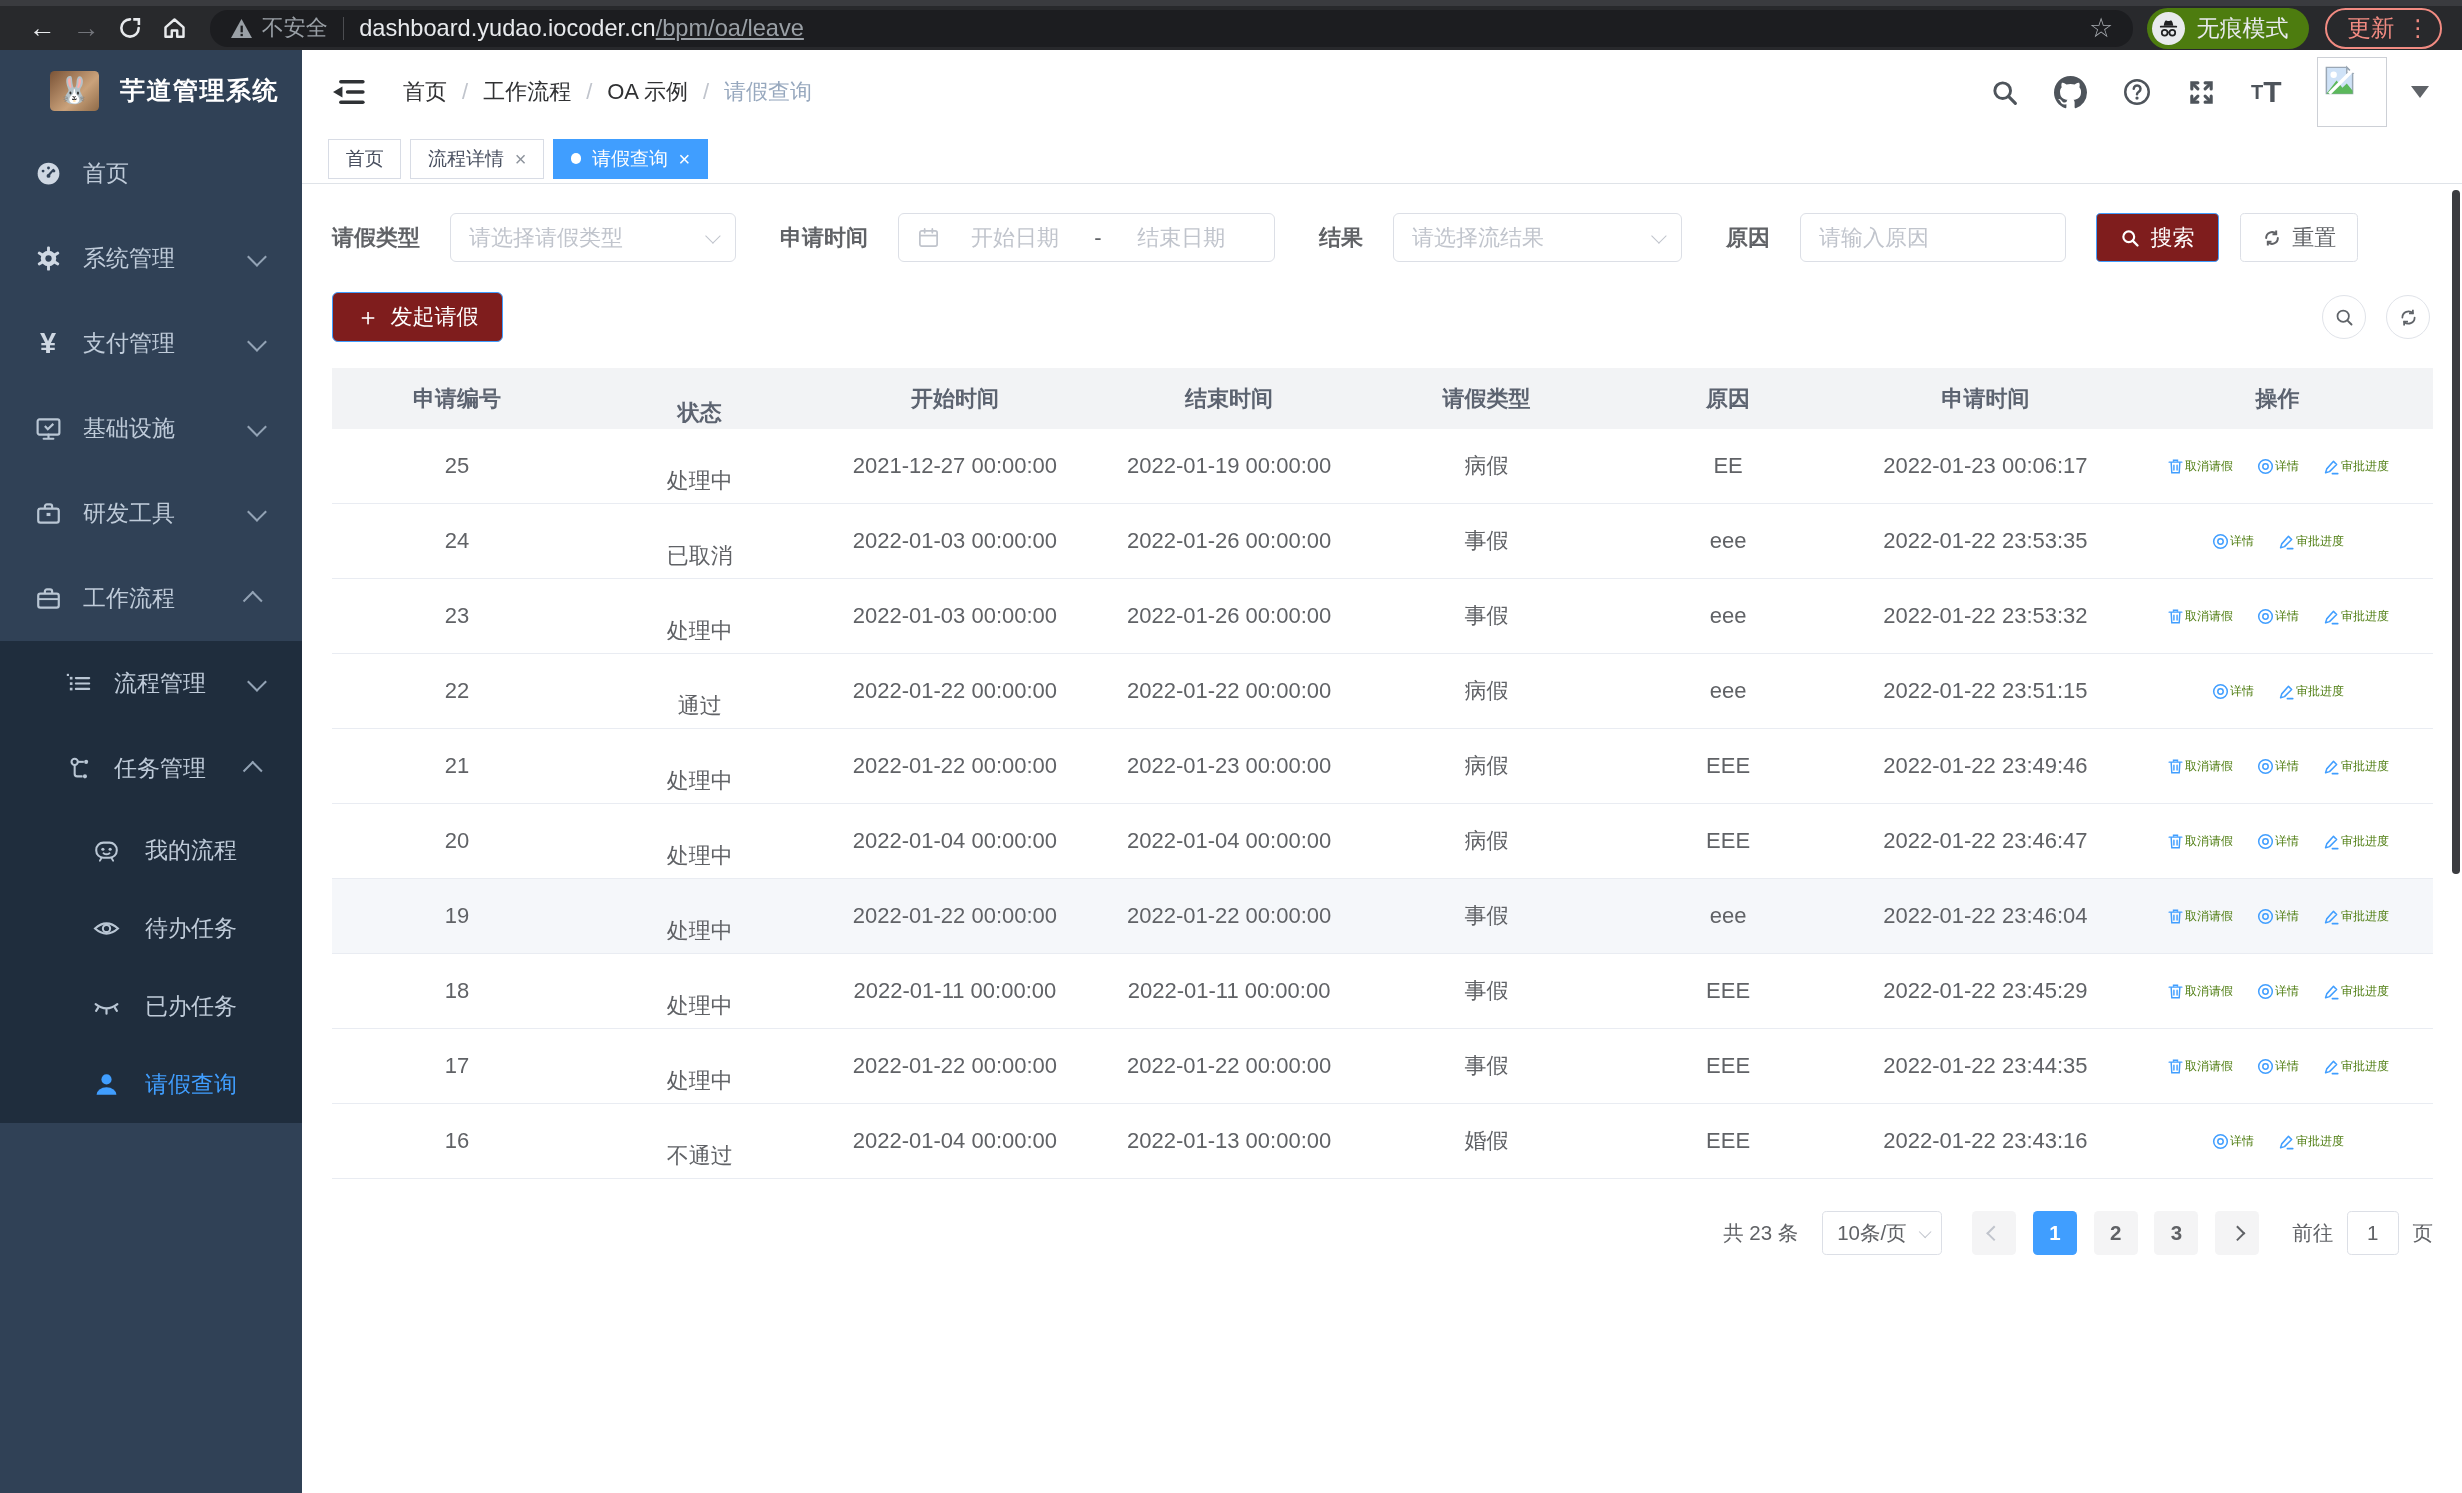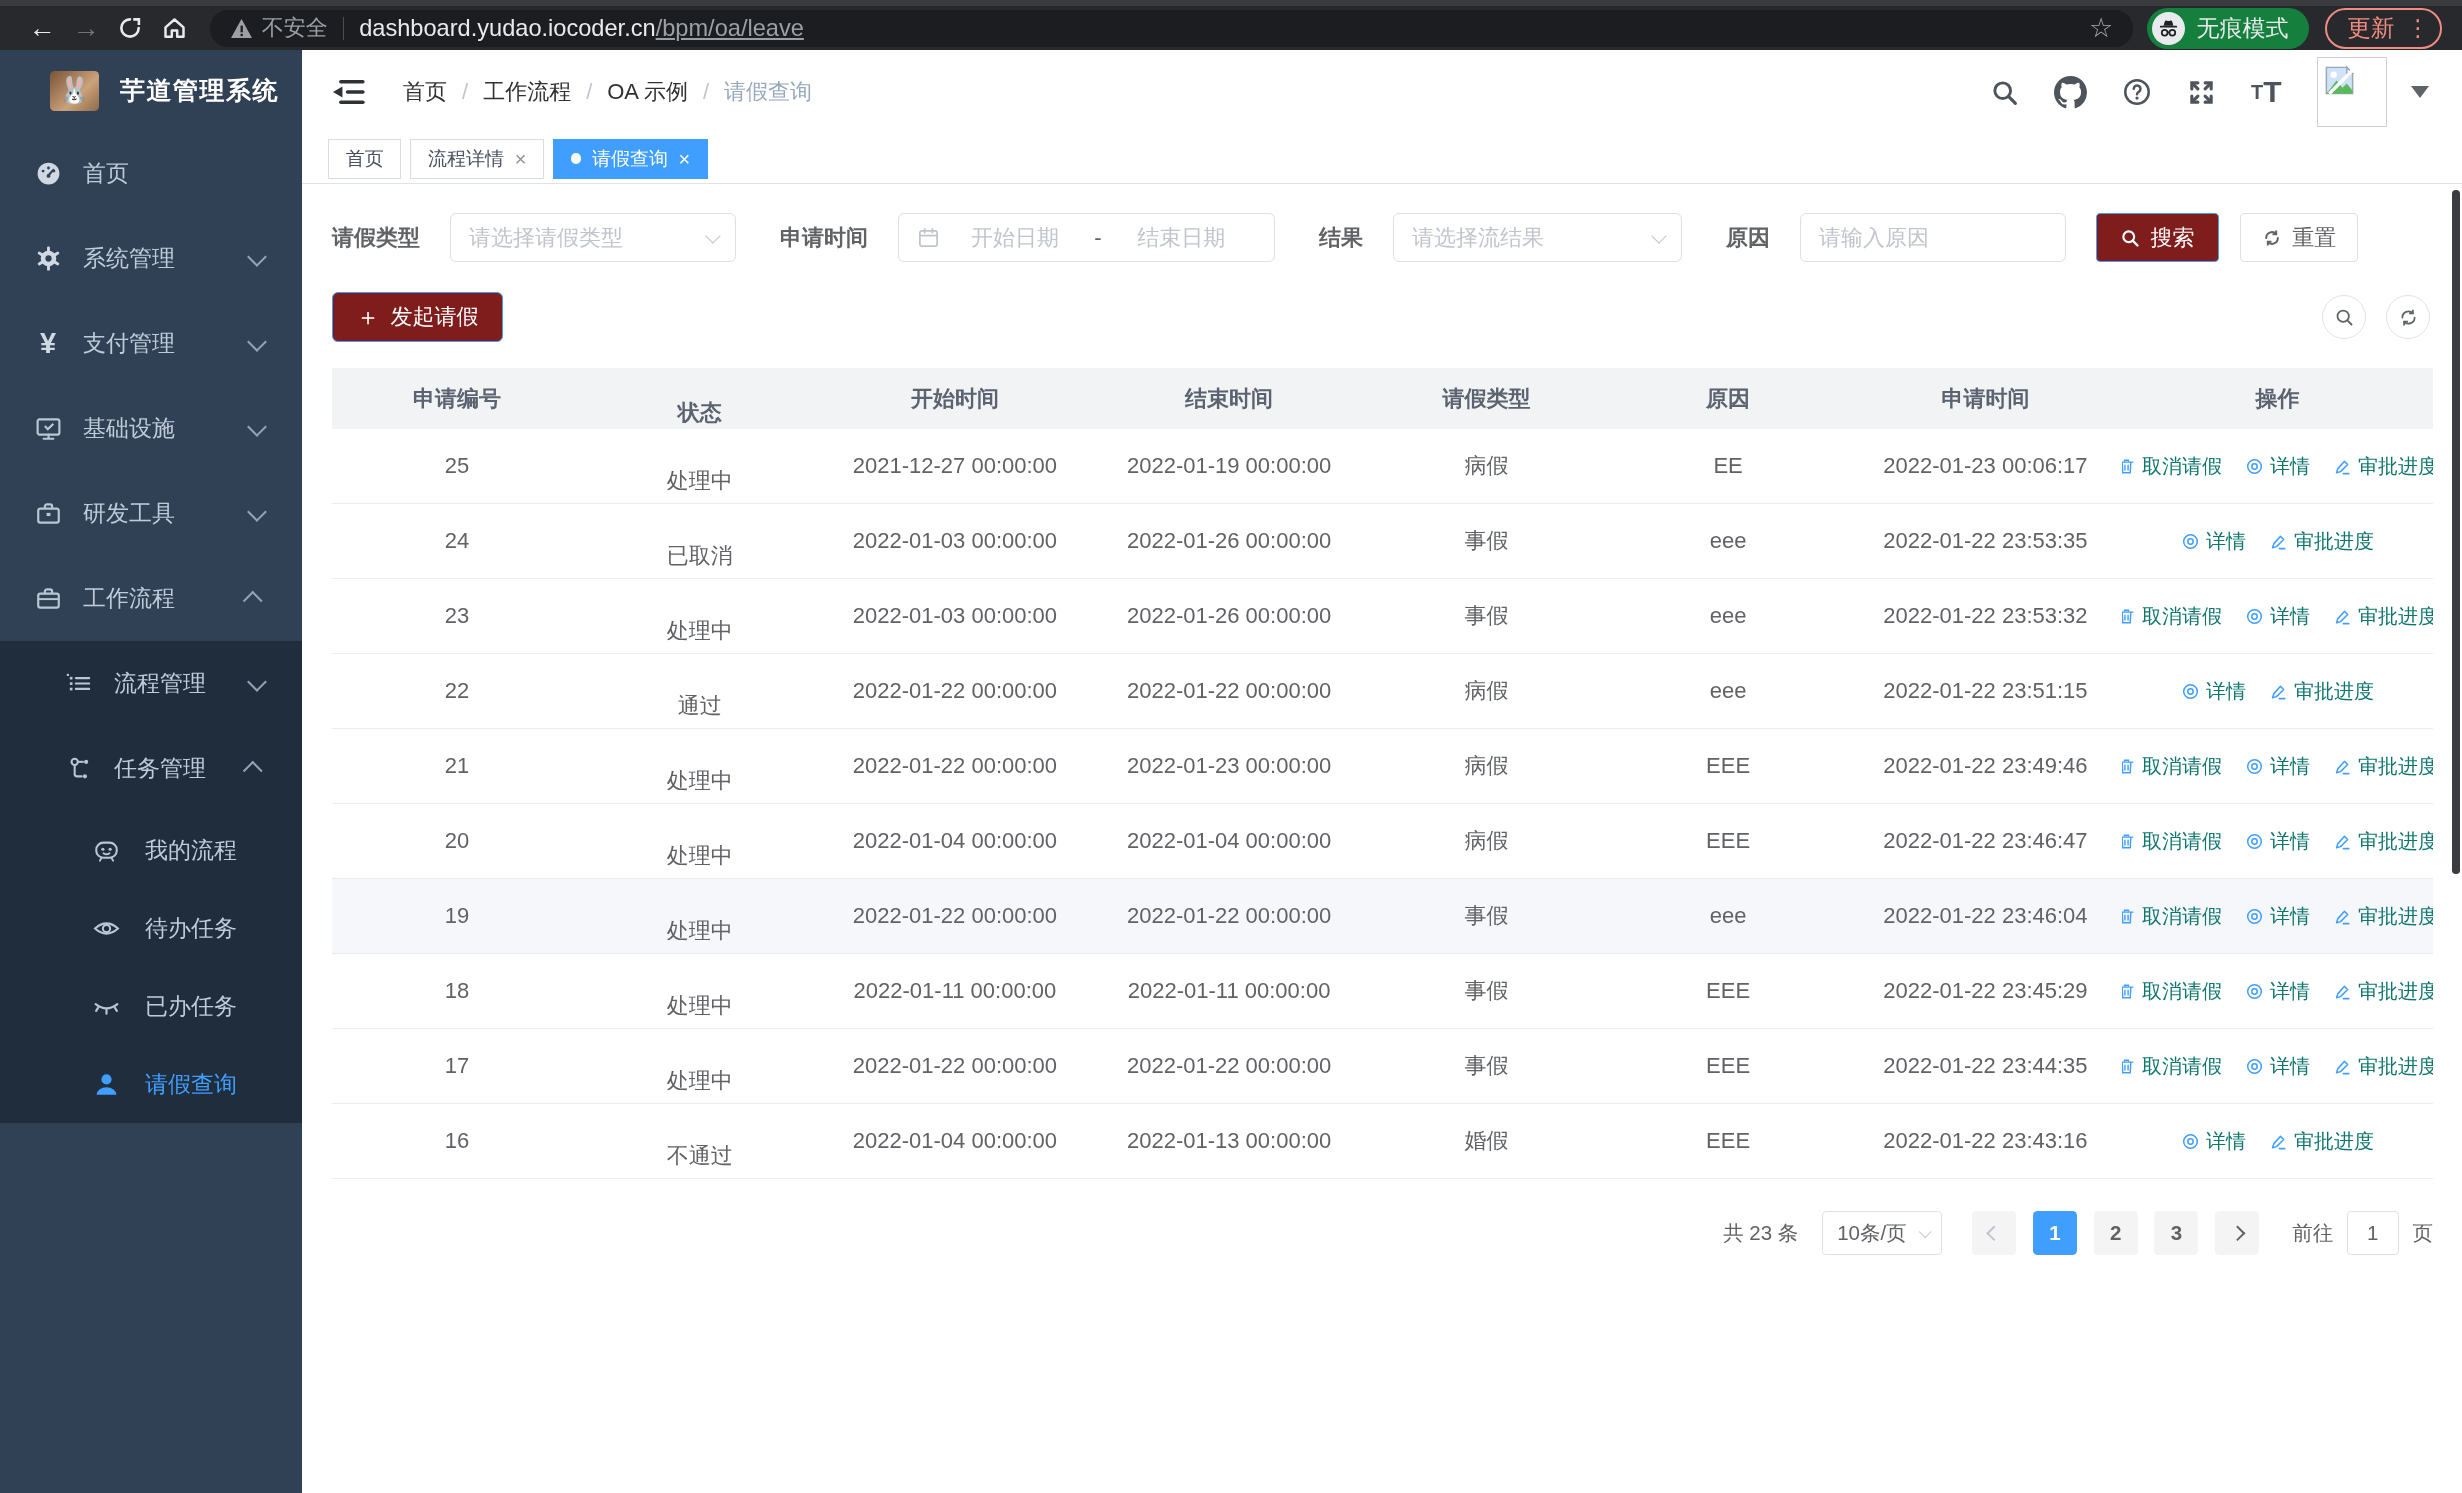--- a/index.html
+++ b/index.html
@@ -15,21 +15,21 @@
   .nav-btn.disabled { color:#72747a; }
   .url-pill { flex:1; height:37px; background:#1c1d20; border-radius:18px; margin:0 13.7px;
               display:flex; align-items:center; padding:0 20px; min-width:0; }
   .warn-tri { width:23px; height:21px; flex:none; }
   .sec-label { color:#9aa0a6; font-size:22px; margin-left:9px; white-space:nowrap; }
   .url-div { width:1.5px; height:23px; background:#4c4d51; margin:0 15px; }
   .url-text { font-size:23.6px; color:#e8eaed; white-space:nowrap; overflow:hidden; }
   .url-text .path { color:#9aa0a6;text-decoration:underline; }
   .url-spacer { flex:1; }
   .star { color:#a7abb0; font-size:27px; }
-  .incog { display:flex; align-items:center; background:#15803d; border-radius:21px;
+  .incog { display:flex; align-items:center; background:#4d7c0f; border-radius:21px;
            height:41px; padding:0 20px 0 4.6px; gap:12px; flex:none; }
   .incog-circle { width:33px; height:33px; border-radius:50%; background:#e8eaed;
                   display:flex; align-items:center; justify-content:center; }
   .incog-label { color:#e8eaed; font-size:23px; white-space:nowrap; }
   .update-pill { display:flex; align-items:center; border:2.3px solid #f28b82; border-radius:21px;
                  height:41px; padding:0 10.6px 0 20px; margin-left:16.7px; gap:12px; flex:none; color:#f28b82; }
   .update-label { font-size:23.6px; }
   .kebab { font-size:23px; letter-spacing:0; line-height:1; }
 
   
@@ -123,21 +123,21 @@
   .table { width:100%; }
   .thead { display:flex; align-items:center; height:61px; background:#f2f3f5; }
   .th { font-size:22px; color:#5c6370; font-weight:700; text-align:center; }
   .tr { display:flex; align-items:center; height:75px; border-bottom:1.5px solid #e9ecf2;
         font-size:22px; color:#606266; }
   .tr.hl { background:#f5f7fa; }
   .td { text-align:center; white-space:nowrap; overflow:hidden; }
   .c0{width:11.9%;} .c1{width:11.2%;margin-top:29px;} .c2{width:13.1%;} .c3{width:13.0%;}
   .c4{width:11.5%;} .c5{width:11.5%;} .c6{width:13.0%;} .c7{width:14.8%;}
   .acts { display:flex; align-items:center; justify-content:center; gap:23px; }
-  .act { display:flex; align-items:center; gap:6px; color:#0f766e; font-size:20px; cursor:pointer; white-space:nowrap; }
+  .act { display:flex; align-items:center; color:#4d7c0f; font-size:12px; cursor:pointer; white-space:nowrap; }
   .act svg { width:19px; height:19px; flex:none; }
 
   
   .pager { display:flex; align-items:center; justify-content:flex-end; margin-top:32px; font-size:20.5px; color:#606266; }
   .pg-total { margin-right:24px; }
   .pg-size { width:120px; height:44px; border:1.5px solid #dcdfe6; border-radius:4.6px;
              display:flex; align-items:center; justify-content:center; gap:12px; margin-right:30px; }
   .pg-size .sel-caret { width:9px; height:9px; border-right:1.9px solid #c0c4cc; border-bottom:1.9px solid #c0c4cc;
                         transform:rotate(45deg) translateY(-2.3px); margin-left:0; }
   .pg-group { display:flex; align-items:center; gap:16.7px; }

